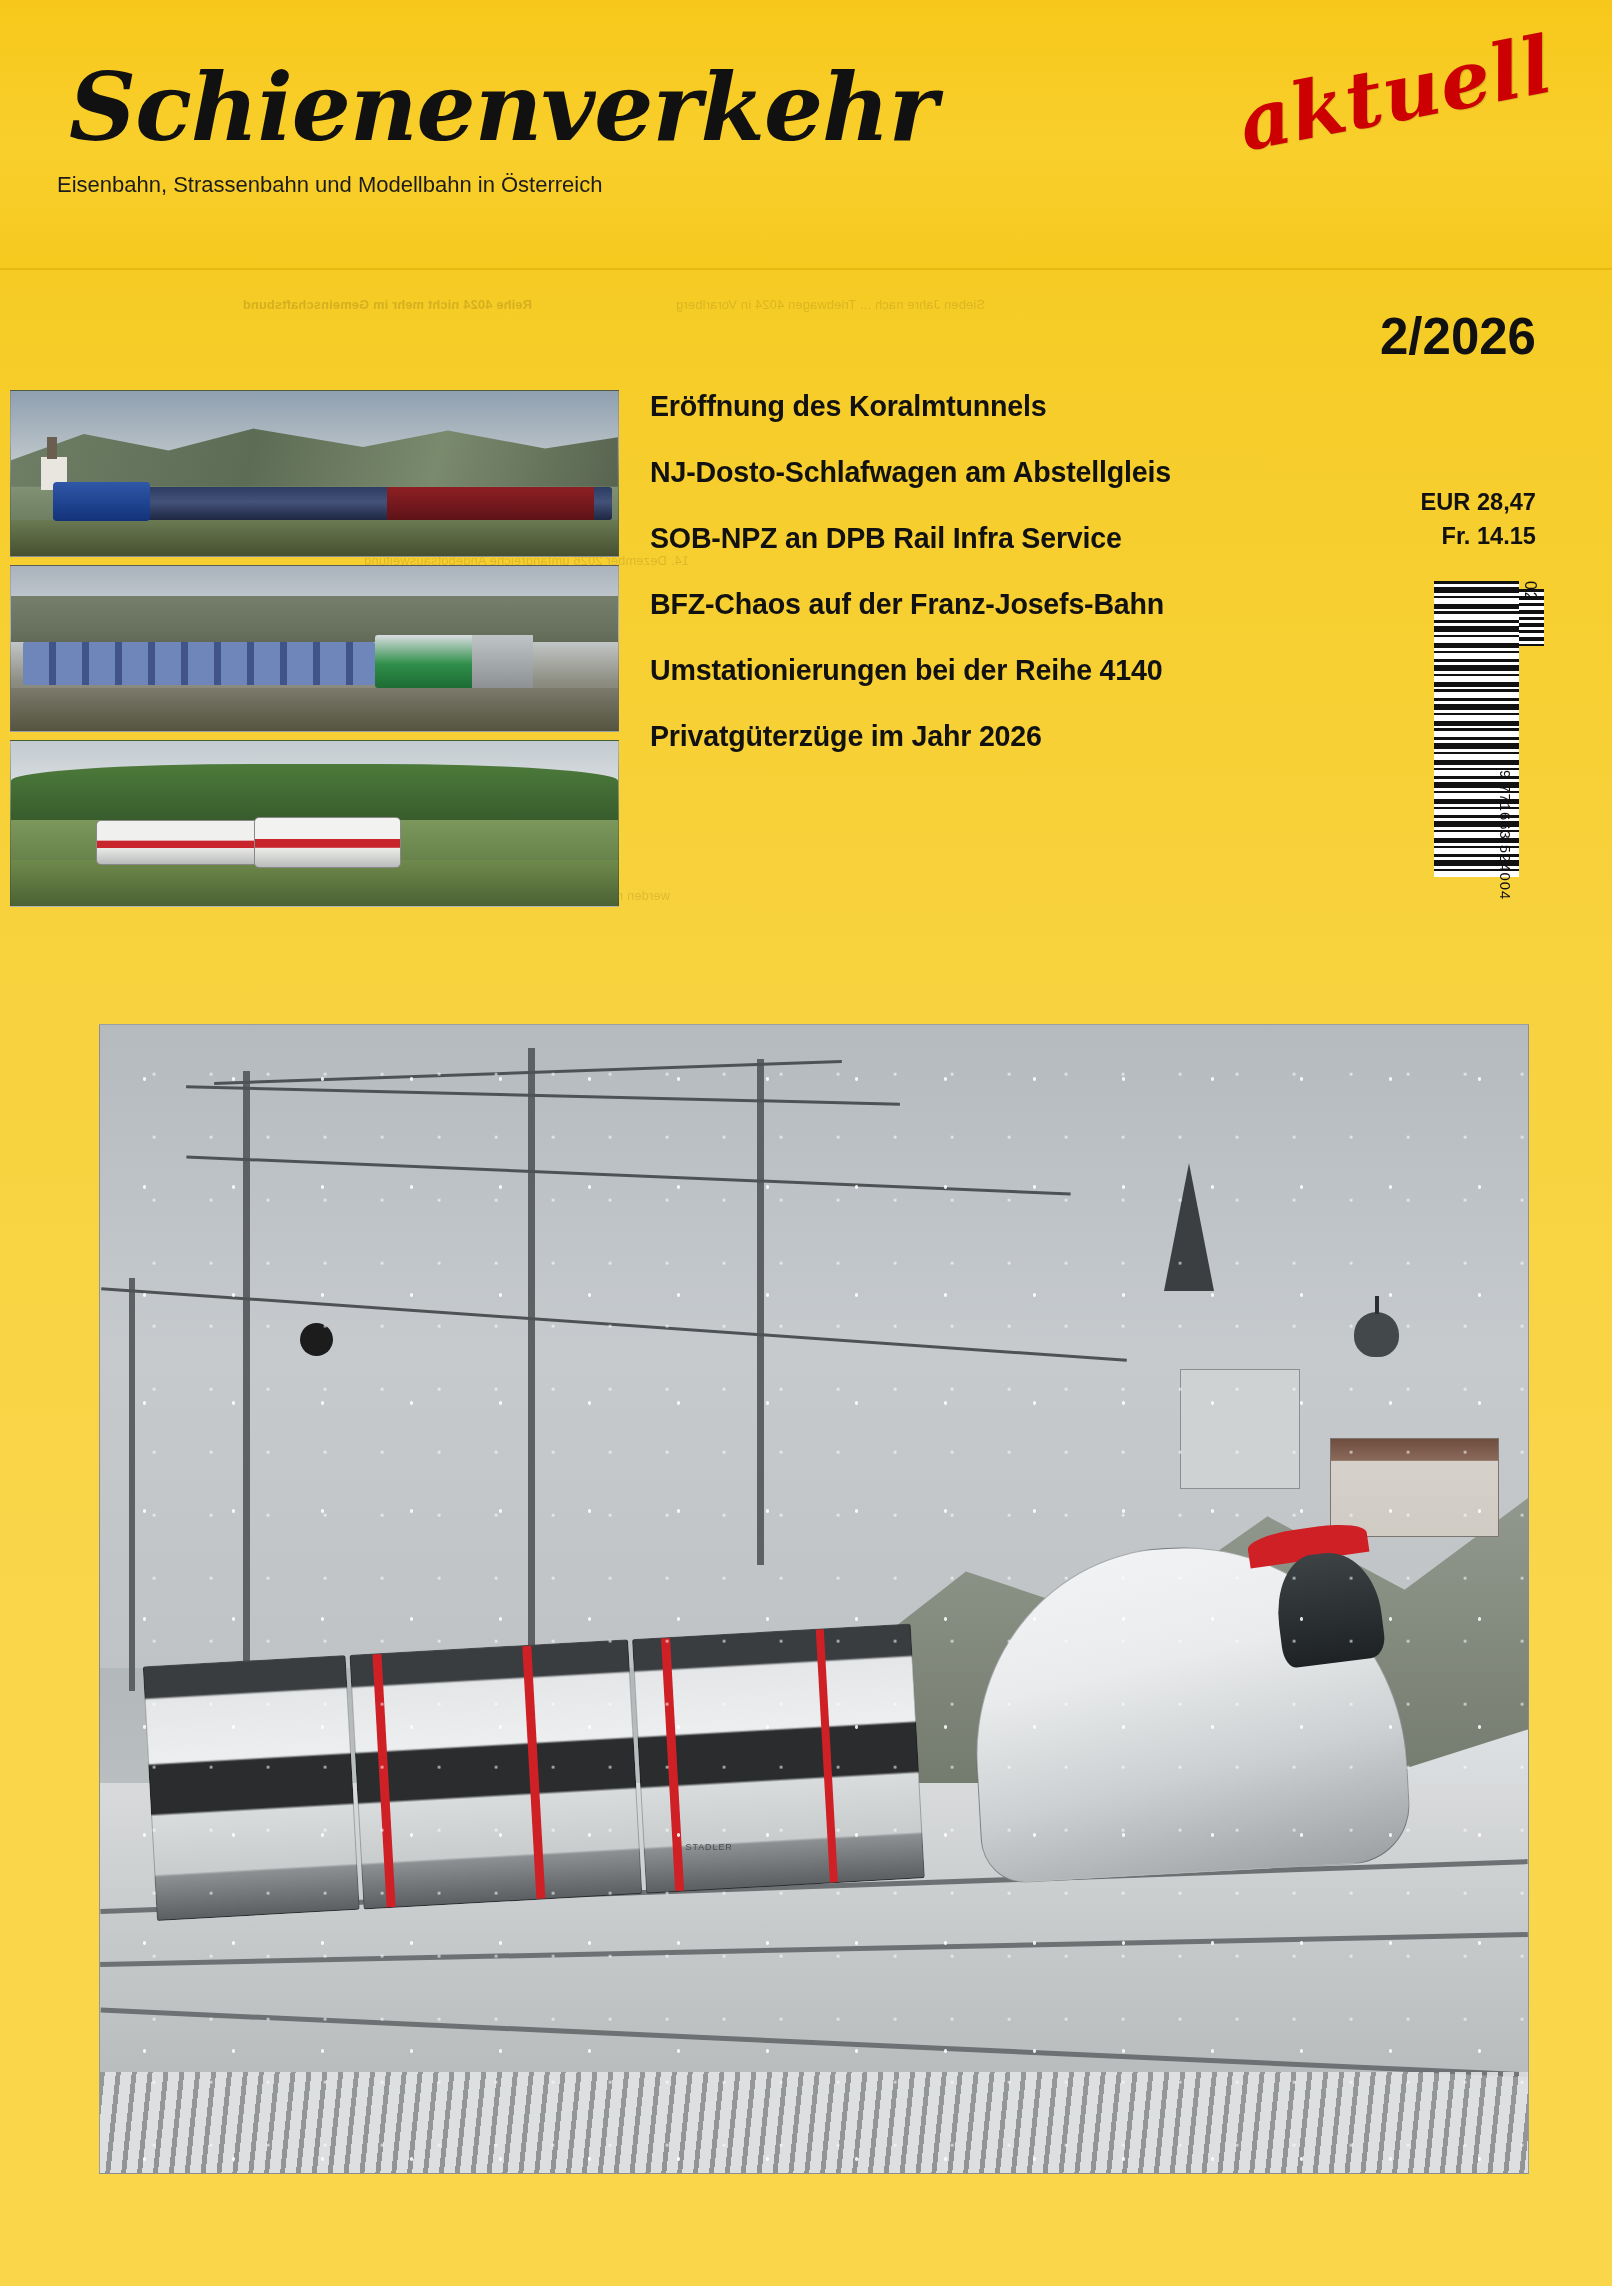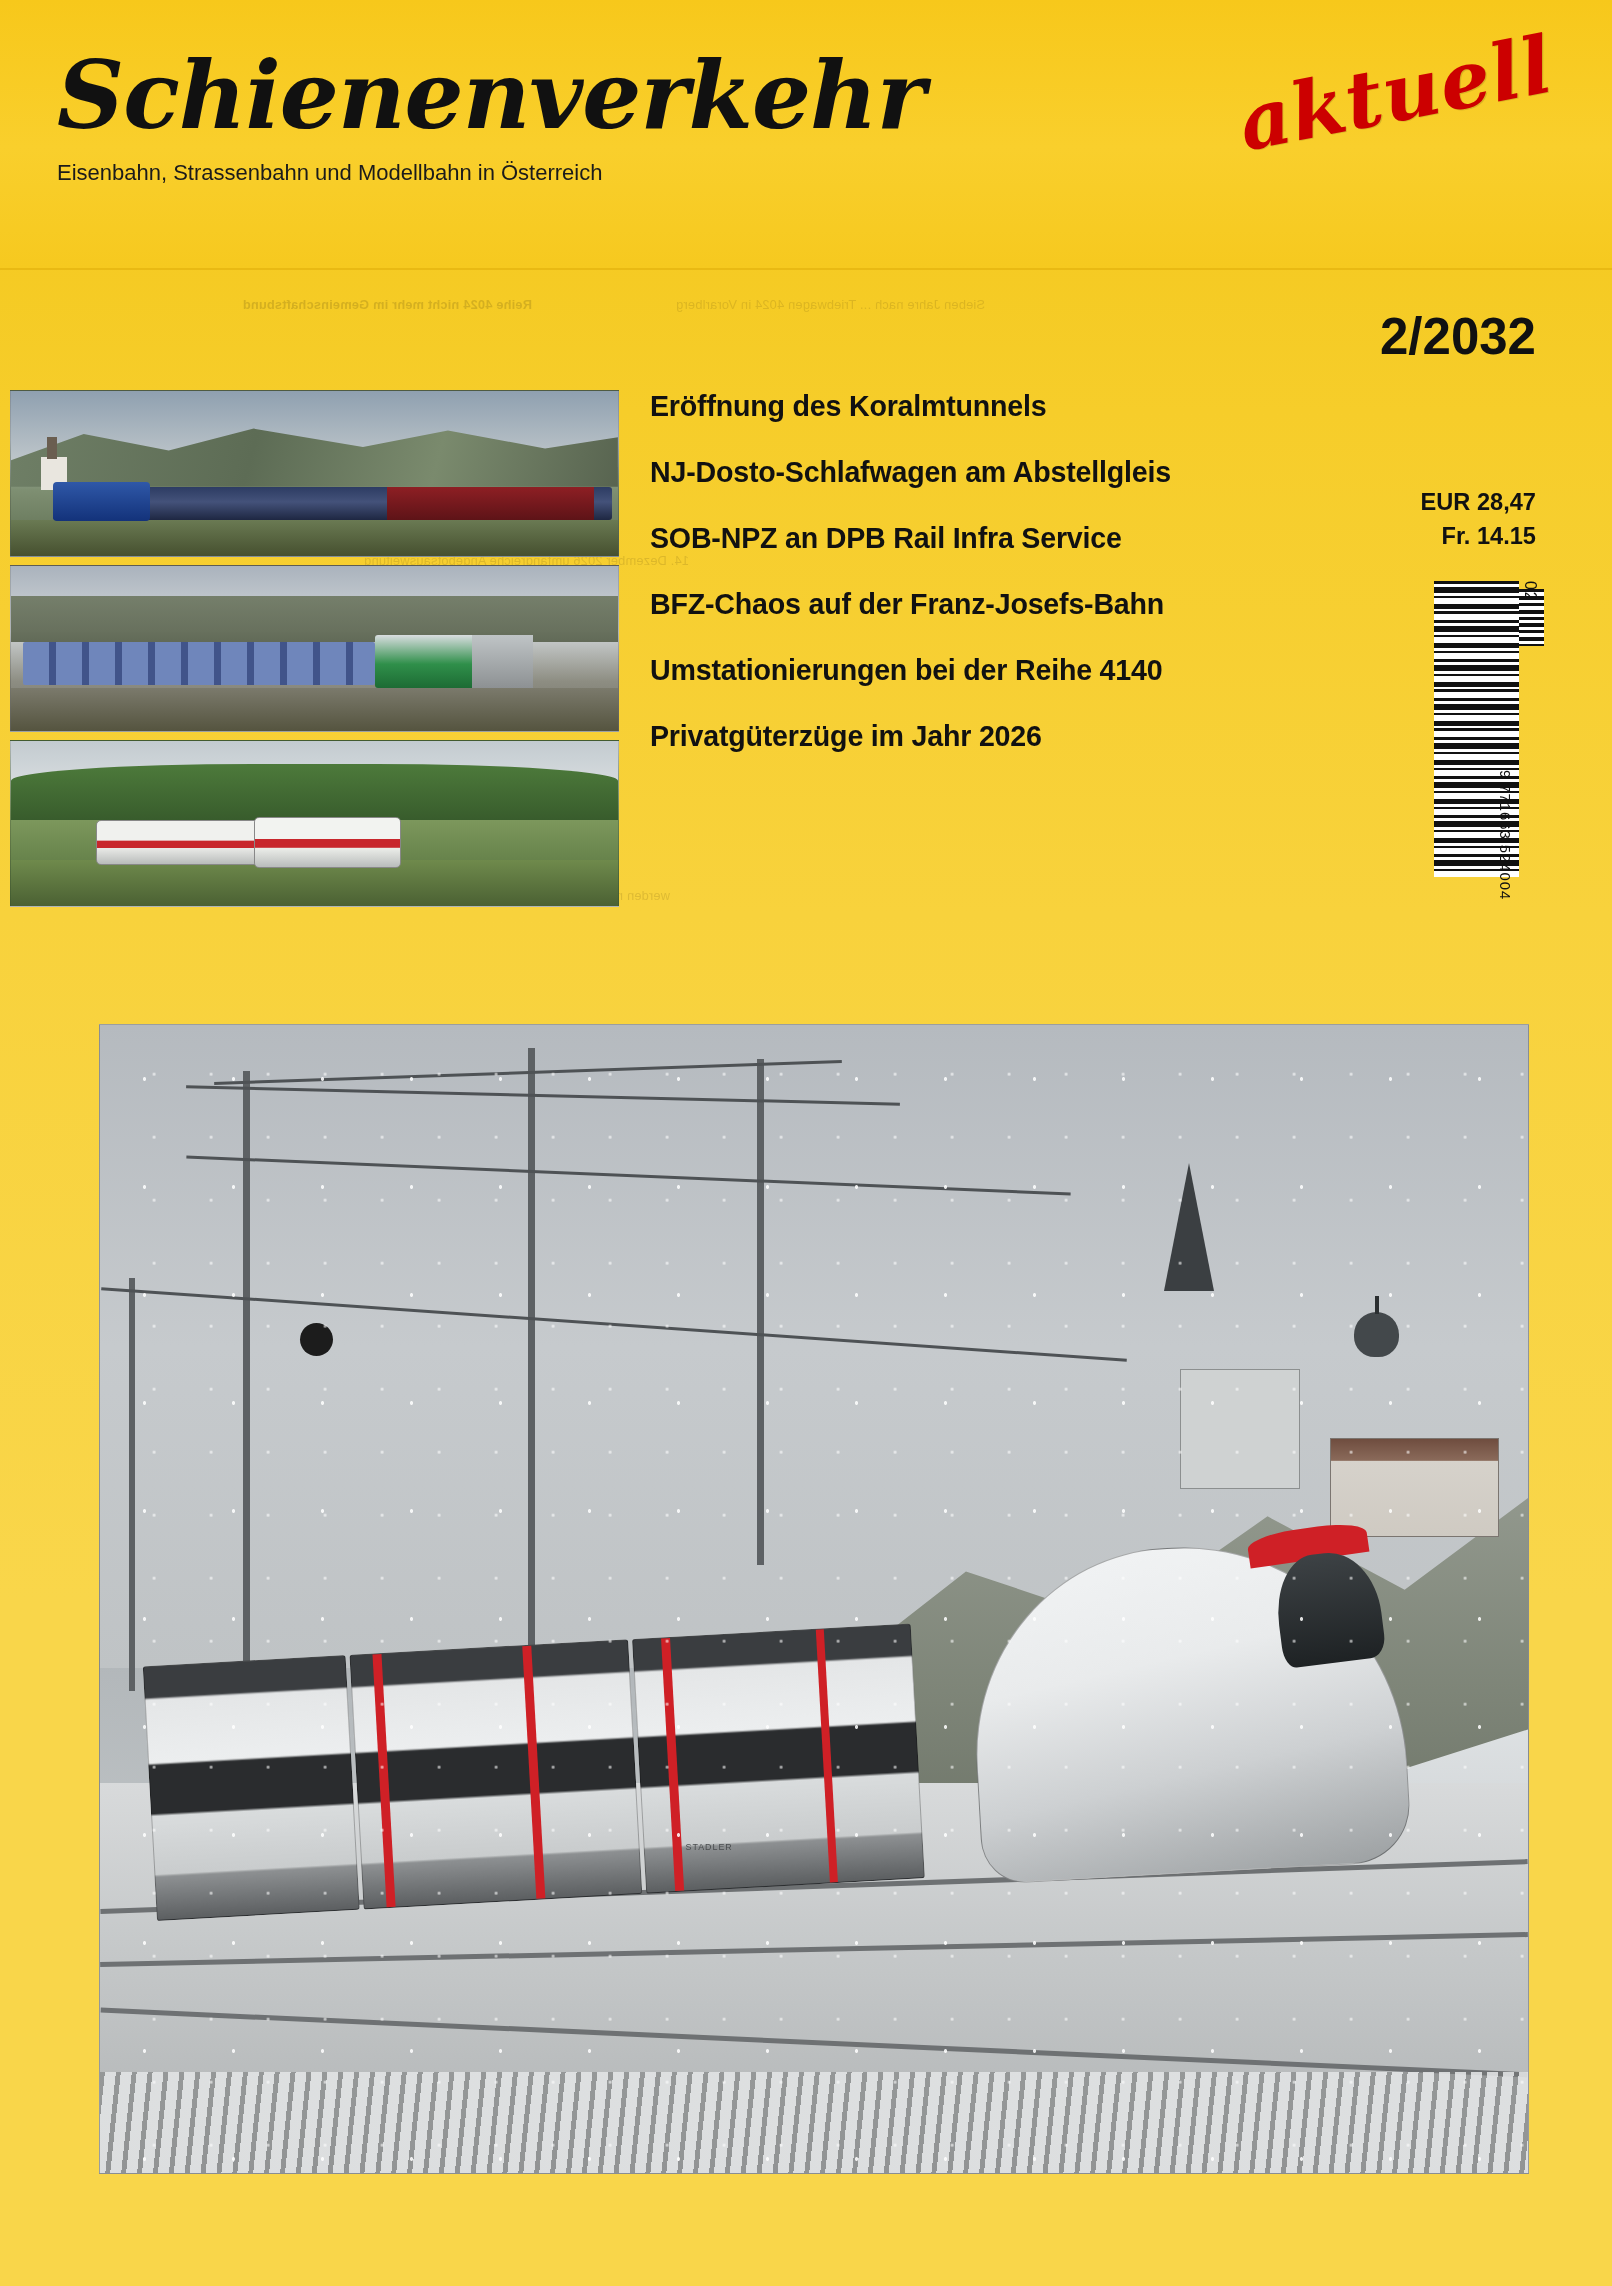--- a/index.html
+++ b/index.html
@@ -57,21 +57,21 @@
     right: 39px;
   }
   .brand-title {
     font-family: "DejaVu Serif", serif;
     font-style: italic;
     font-weight: bold;
     font-size: 93px;
     line-height: 1;
     color: #111111;
     letter-spacing: -1px;
-    margin: 0;
+    margin: 12px;
     white-space: nowrap;
   }
   .brand-subtitle {
     font-family: "Liberation Sans", sans-serif;
     font-size: 22px;
     color: #1b1b1b;
     margin-top: 17.7px;
     letter-spacing: 0px;
   }
   .brand-aktuell {
@@ -362,21 +362,21 @@
   <div class="bleed b6">Neue Fahrzeuge der Reihe 4758 ab Fahrplanwechsel 2027</div>
 
   <div class="masthead">
     <div class="masthead-inner">
       <div class="brand-title">Schienenverkehr</div>
       <div class="brand-subtitle">Eisenbahn, Strassenbahn und Modellbahn in Österreich</div>
     </div>
     <div class="brand-aktuell">aktuell</div>
   </div>
 
-  <div class="issue-number">2/2032</div>
+  <div class="issue-number">2/2026</div>
 
   <div class="price-block">
     <div>EUR 28,47</div>
     <div>Fr. 14.15</div>
   </div>
 
   <div class="barcode-small"></div>
   <div class="barcode-wrap">
     <div class="barcode"></div>
     <div class="barcode-num">02</div>

